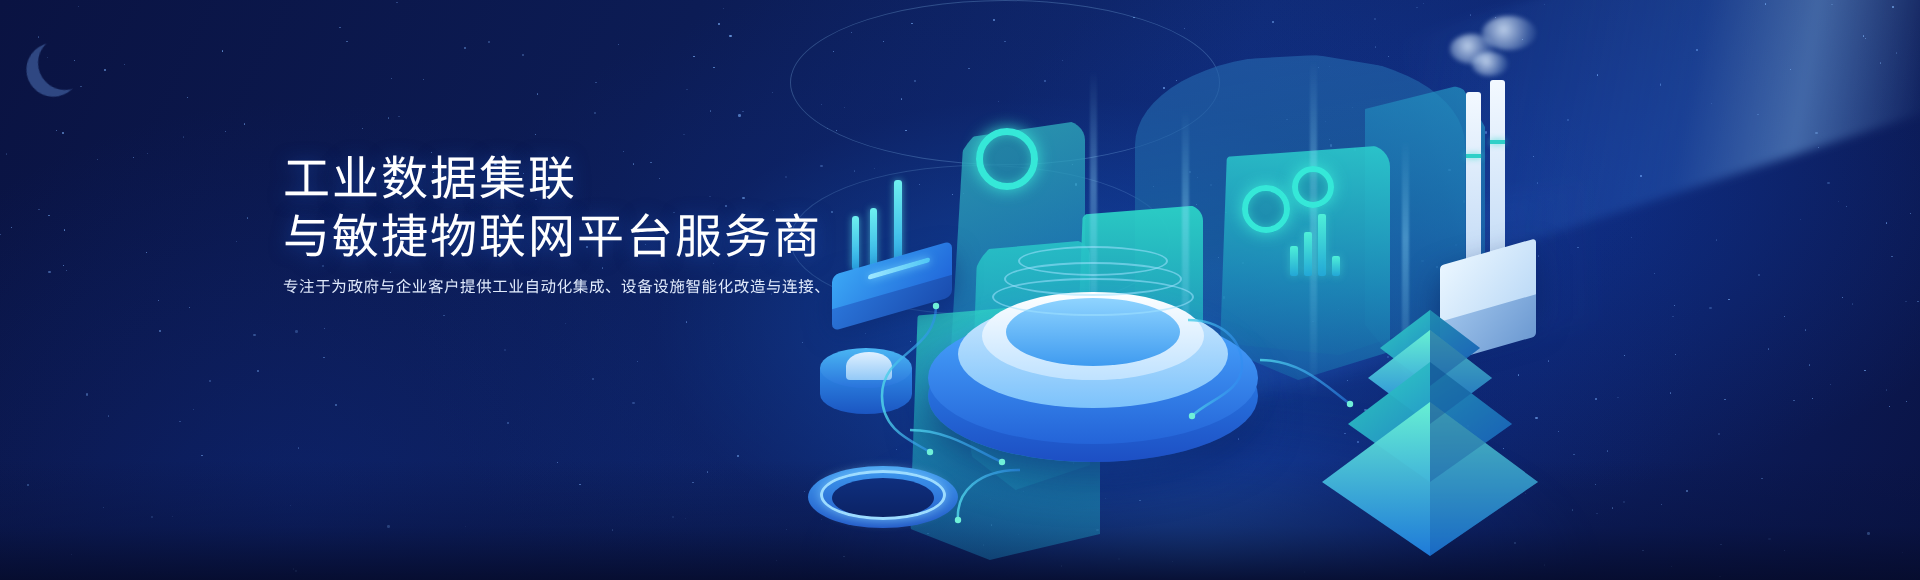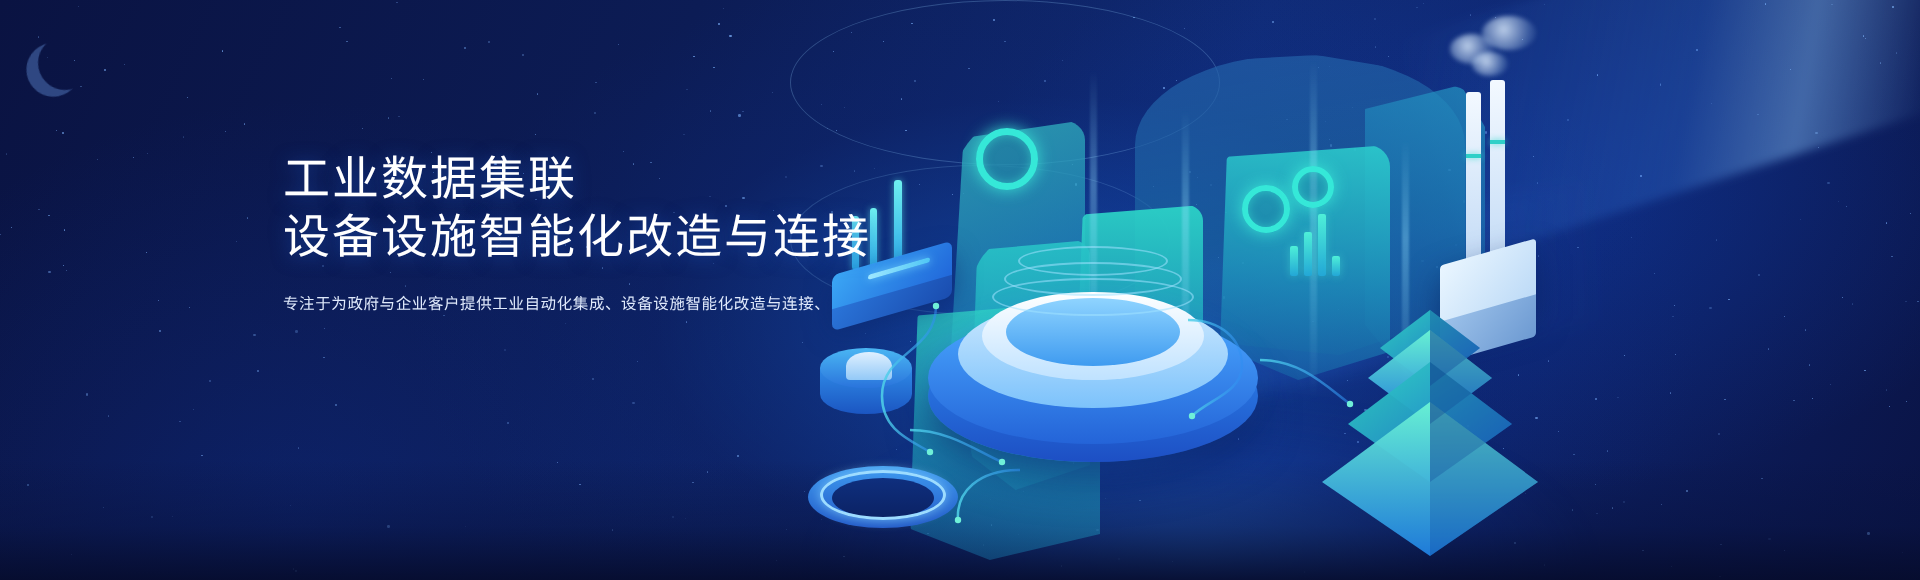--- a/index.html
+++ b/index.html
@@ -43,21 +43,21 @@
   .floorglow{position:absolute;left:820px;bottom:-130px;width:760px;height:300px;border-radius:50%;
         background:radial-gradient(ellipse at center, rgba(60,150,255,0.42) 0%, rgba(30,90,220,0.16) 48%, rgba(0,0,0,0) 75%);
         filter:blur(14px);pointer-events:none;}
 
   
   .copy{position:absolute;left:283px;top:150px;width:620px;z-index:40;}
   .headline{
     color:#ffffff;font-size:47px;line-height:58px;letter-spacing:2px;font-weight:400;
     text-shadow:0 2px 18px rgba(30,90,200,0.6);white-space:nowrap;
   }
-  .subcopy{margin-top:25px;color:#dfe9fb;font-size:15.5px;line-height:26px;letter-spacing:0.6px;white-space:nowrap;}
+  .subcopy{margin-top:8px;color:#dfe9fb;font-size:15.5px;line-height:26px;letter-spacing:0.6px;white-space:nowrap;}
 
   
   .scene{position:absolute;left:790px;top:0;width:1130px;height:580px;z-index:20;}
 
   
   .panel{position:absolute;}
   .shell-back{
     left:345px;top:55px;width:330px;height:300px;
     background:linear-gradient(170deg, rgba(36,96,170,0.72) 0%, rgba(28,110,165,0.60) 55%, rgba(20,80,150,0.40) 100%);
     border-radius:160px 160px 40px 40px / 90px 90px 20px 20px;
@@ -625,17 +625,17 @@
         <circle cx="212" cy="462" r="3.2"></circle>
       </g>
     </svg>
   </div>
 
   <div class="floorglow"></div>
   <div class="horizon"></div>
 
   <div class="copy">
     <div class="headline">工业数据集联</div>
-    <div class="headline">设备设施智能化改造与连接</div>
+    <div class="headline">与敏捷物联网平台服务商</div>
     <div class="subcopy">专注于为政府与企业客户提供工业自动化集成、设备设施智能化改造与连接、</div>
   </div>
 
 </div>
 
 </body></html>

